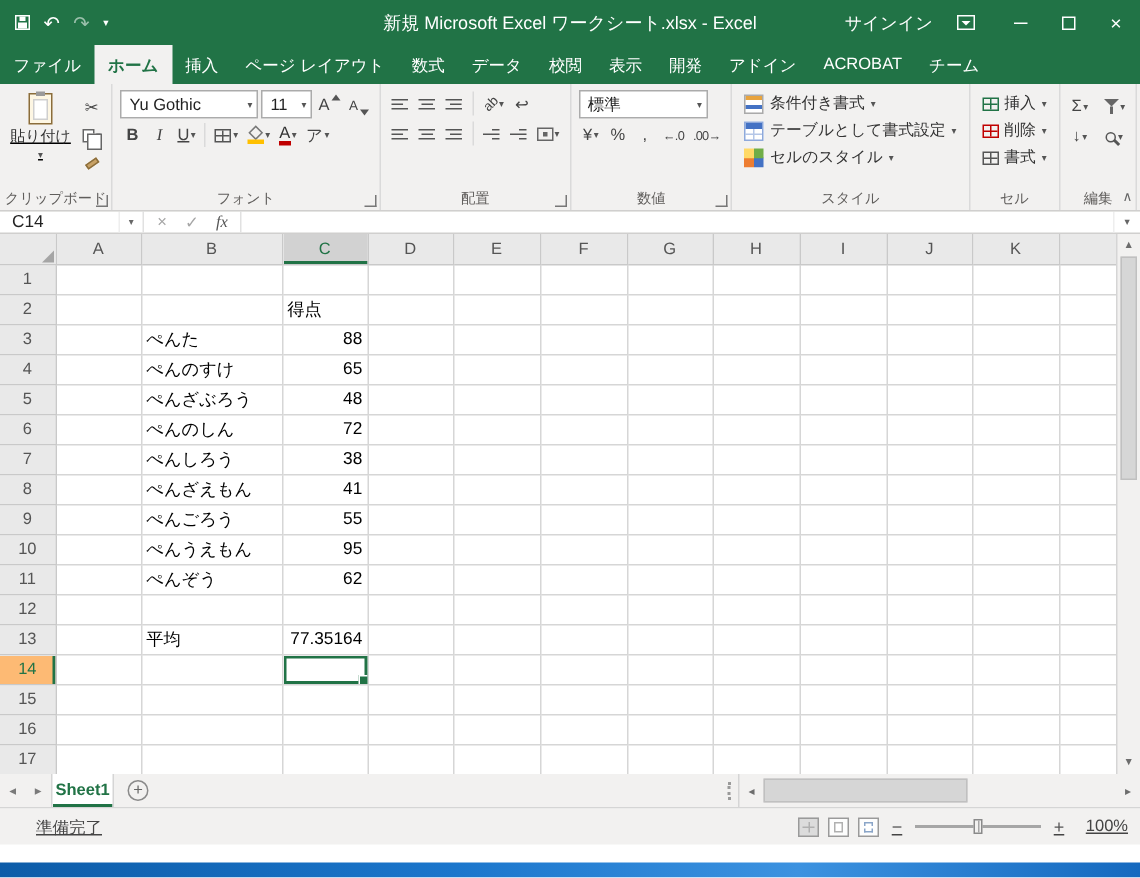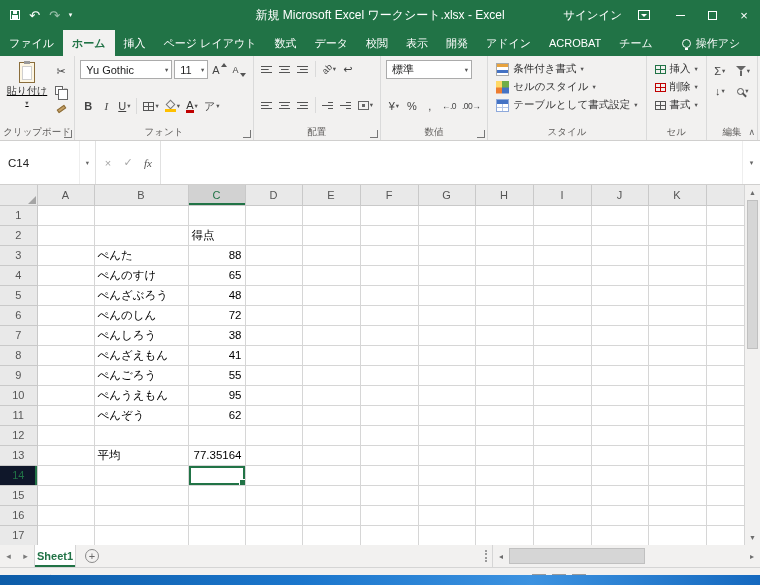--- a/index.html
+++ b/index.html
@@ -33,21 +33,21 @@
   .tellme { display:flex; align-items:center; gap:5px; padding:0 10px; margin-left:10px; white-space:nowrap; }
   .icon-bulb { width:9px; height:9px; border:1px solid #fff; border-radius:50%; position:relative; display:inline-block; }
   .icon-bulb::after { content:''; position:absolute; left:2px; bottom:-3px; width:3px; height:2px; background:#fff; }
   .share { margin-left:auto; display:flex; align-items:center; gap:5px; padding:0 12px; white-space:nowrap; }
 
   
   .ribbon { height:85px; background:#f2f1f0; border-bottom:1px solid #d0cfce; display:flex; overflow:hidden; position:relative; flex:none; }
   .rgroup { position:relative; border-right:1px solid #dadada; padding:4px 5px 13px; flex:none; }
   .glabel { position:absolute; left:0; right:0; bottom:1px; text-align:center; font-size:9.5px; color:#605e5c; white-space:nowrap; }
   .launcher { position:absolute; right:2px; bottom:2px; width:8px; height:8px; border-right:1px solid #777; border-bottom:1px solid #777; }
-  .row { display:flex; align-items:center; gap:2px; margin-bottom:18px; }
+  .row { display:flex; align-items:center; gap:2px; margin-bottom:2px; }
   .sbtn { display:inline-flex; align-items:center; justify-content:center; height:18px; min-width:16px; padding:0 2px; font-size:11px; color:#444; }
   .sbtn .dd { font-size:6.5px; color:#555; margin-left:1px; }
   .sep { width:1px; height:16px; background:#dadada; margin:0 2px; }
   .combo { display:flex; align-items:center; height:19px; background:#fff; border:1px solid #ababab; font-size:11px; color:#222; padding-left:5px; }
   .combo .dd { margin-left:auto; font-size:6.5px; color:#555; padding:0 3px; }
   .w92 { width:92px; } .w34 { width:34px; } .w86 { width:86px; }
 
   .clipflex { display:flex; gap:4px; }
   .bigbtn { width:44px; display:flex; flex-direction:column; align-items:center; gap:1px; padding-top:2px;text-decoration:underline; }
   .icon-clipboard { width:16px; height:21px; border:1px solid #8a6d3b; background:#fdf6e3; position:relative; display:inline-block; }
@@ -100,41 +100,41 @@
 
   .editgrid { display:grid; grid-template-columns:auto auto; gap:2px 6px; padding-top:2px; }
   .icon-funnel { width:10px; height:10px; position:relative; display:inline-block; }
   .icon-funnel::before { content:''; position:absolute; top:0; left:0; border-left:5px solid transparent; border-right:5px solid transparent; border-top:5px solid #666; }
   .icon-funnel::after { content:''; position:absolute; top:5px; left:4px; width:2px; height:5px; background:#666; }
   .icon-find { width:7px; height:7px; border:1.5px solid #555; border-radius:50%; position:relative; display:inline-block; }
   .icon-find::after { content:''; position:absolute; width:5px; height:1.5px; background:#555; transform:rotate(45deg); right:-4px; bottom:-2px; }
   .ribbon-collapse { position:absolute; right:5px; bottom:3px; font-size:9px; color:#666; }
 
   
-  .formulabar { height:44px; background:#fff; border-bottom:1px solid #d0cfce; display:flex; align-items:stretch; flex:none; }
+  .formulabar { height:15px; background:#fff; border-bottom:1px solid #d0cfce; display:flex; align-items:stretch; flex:none; }
   .namebox { width:96px; display:flex; align-items:center; padding-left:8px; font-size:11.5px; color:#222; border-right:1px solid #e1e1e1; }
   .nb-dd { margin-left:auto; align-self:stretch; width:16px; display:flex; align-items:center; justify-content:center; font-size:6.5px; color:#666; border-left:1px solid #eee; }
   .fxbtns { display:flex; align-items:center; border-right:1px solid #e1e1e1; padding:0 2px; }
   .fxbtns .fxb { width:20px; text-align:center; font-size:11px; color:#a6a6a6; }
   .fxb.fx { font-style:italic; color:#555; font-family:"Liberation Serif",serif; }
   .fb-input { flex:1; font-size:11.5px; display:flex; align-items:center; padding-left:6px; color:#000; }
   .fb-exp { width:18px; display:flex; align-items:center; justify-content:center; font-size:7px; color:#666; border-left:1px solid #eee; }
 
   
   .gridwrap { height:360px; display:flex; background:#fff; flex:none; }
   .sheetarea { width:744px; overflow:hidden; }
   table { table-layout:fixed; border-collapse:collapse; width:744px; }
   th,td { height:20px; overflow:hidden; white-space:nowrap; }
   td { border-right:1px solid #d6d6d6; border-bottom:1px solid #d6d6d6; font-size:11.5px; padding:0 3px; background:#fff; color:#000; }
   td.num { text-align:right; }
   th { font-weight:400; background:#e9e9e9; color:#555; font-size:11px; text-align:center; border-right:1px solid #c9c9c9; border-bottom:1px solid #c9c9c9; }
   .corner { position:relative; }
   .corner::after { content:''; position:absolute; right:1px; bottom:1px; border-style:solid; border-width:0 0 8px 8px; border-color:transparent transparent #a5a5a5 transparent; }
   .selch { background:#d2d2d2; color:#217346; box-shadow:inset 0 -2px 0 #217346; }
-  .selrh { background:#0f172a; color:#217346; box-shadow:inset -2px 0 0 #217346;margin-top:10px; }
+  .selrh { background:#fdba74; color:#217346; box-shadow:inset -2px 0 0 #217346;margin-top:10px; }
   .selcell { box-shadow:inset 0 0 0 2px #217346; position:relative; }
   .selcell::after { content:''; position:absolute; right:-1px; bottom:-1px; width:5px; height:5px; background:#217346; border:1px solid #fff; }
   .vscroll { width:16px; background:#f2f1f0; border-left:1px solid #d5d5d5; display:flex; flex-direction:column; }
   .vs-arrow { height:15px; display:flex; align-items:center; justify-content:center; font-size:7px; color:#6d6d6d; }
   .vs-track { flex:1; position:relative; }
   .vs-thumb { position:absolute; top:0; left:2px; right:2px; height:45%; background:#d6d6d6; border:1px solid #c0c0c0; }
 
   
   .sheetbar { height:23px; background:#f2f1f0; display:flex; align-items:stretch; border-bottom:1px solid #d5d5d5; font-size:11px; flex:none; }
   .shnav { width:17px; display:flex; align-items:center; justify-content:center; color:#7a7a7a; font-size:9px; }
@@ -193,24 +193,20 @@
     <div class="tab">挿入</div>
     <div class="tab">ページ レイアウト</div>
     <div class="tab">数式</div>
     <div class="tab">データ</div>
     <div class="tab">校閲</div>
     <div class="tab">表示</div>
     <div class="tab">開発</div>
     <div class="tab">アドイン</div>
     <div class="tab">ACROBAT</div>
     <div class="tab">チーム</div>
-    <div class="tellme">
-      <span class="icon-bulb"></span>
-      <span>操作アシ</span>
-    </div>
     <div class="share">
       
       
     </div>
   </div>
 
   <div class="ribbon">
 
     <div class="rgroup">
       <div class="clipflex">
@@ -348,27 +344,27 @@
     </div>
 
     <div class="rgroup">
       <div class="stylecol">
         <div class="stylebtn">
             <i class="icon-cf"></i>
             <span>条件付き書式</span>
             <span class="dd">▾</span>
           </div>
         <div class="stylebtn">
+            <i class="icon-table"></i>
+            <span>テーブルとして書式設定</span>
+            <span class="dd">▾</span>
+          </div>
+        <div class="stylebtn">
             <i class="icon-cellstyles"></i>
             <span>セルのスタイル</span>
-            <span class="dd">▾</span>
-          </div>
-        <div class="stylebtn">
-            <i class="icon-table"></i>
-            <span>テーブルとして書式設定</span>
             <span class="dd">▾</span>
           </div>
       </div>
       <span class="glabel">スタイル</span>
     </div>
 
     <div class="rgroup">
       <div class="stylecol">
         <div class="stylebtn">
             <i class="icon-grid green"></i>

